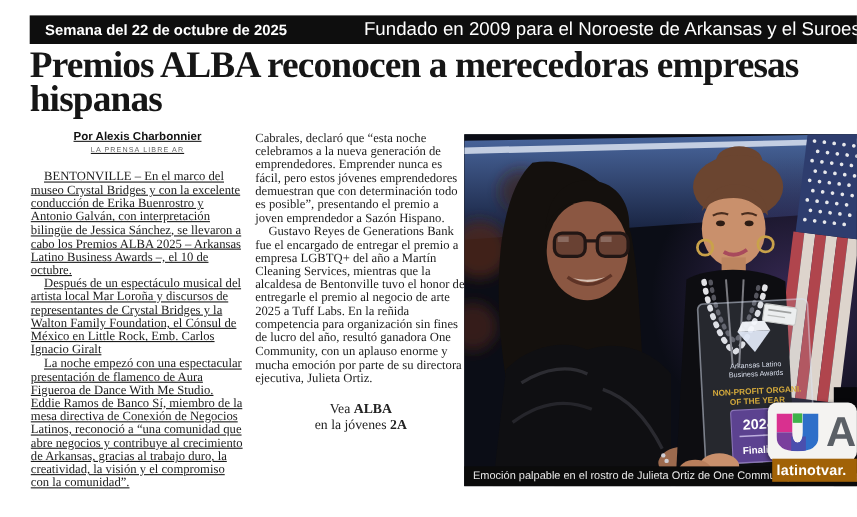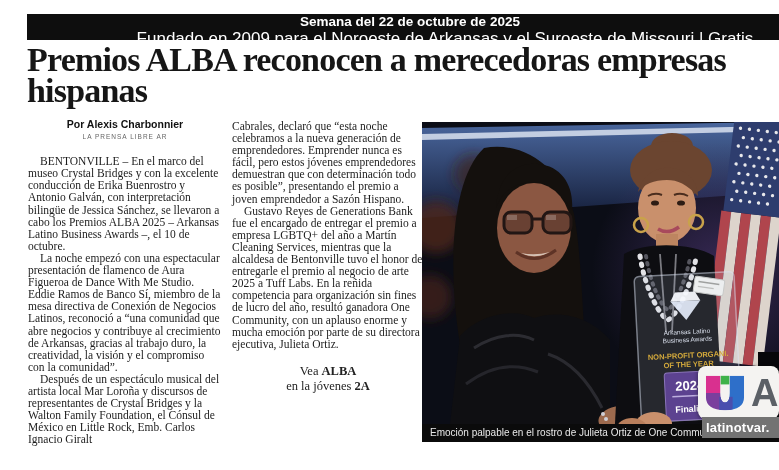--- a/index.html
+++ b/index.html
@@ -1,31 +1,31 @@
 <!DOCTYPE html>
 <html><head>
 <meta charset="utf-8">
 <style>
   html,body{margin:0;padding:0;background:#e9e9e9;}
   .page{position:relative;width:779px;height:470px;background:#ffffff;overflow:hidden;
         font-family:"Liberation Sans",sans-serif;}
   
   .topbar{position:absolute;left:27px;top:14px;width:752px;height:26px;background:#0e0e0e;
           display:flex;align-items:center;justify-content:space-between;overflow:hidden;
-          padding:0 0 0 14px;box-sizing:border-box;flex-direction:column;}
+          padding:0 0 0 14px;box-sizing:border-box;}
   .topbar .date{color:#fff;font-weight:bold;font-size:13.5px;white-space:nowrap;flex-shrink:0;}
   .topbar .founded{color:#fff;font-weight:normal;font-size:17px;white-space:nowrap;flex-shrink:0;margin-left:30px;padding-left:40px;}
   
   .headline{position:absolute;left:27px;top:44px;width:742px;margin:0;
             font-size:34px;line-height:31px;font-weight:bold;letter-spacing:-0.8px;color:#161616;font-family:Liberation Serif, serif;}
   
   .col{position:absolute;font-family:"Liberation Serif",serif;font-size:11.5px;line-height:12.1px;
        color:#1c1c1c;}
   .col p{margin:0;text-indent:12px;}
-  .col1{left:28px;top:118px;width:194px;}
+  .col1{left:28px;top:118px;width:194px;text-decoration:underline;}
   .col2{left:232px;top:120px;width:192px;}
   .col2 p.cont{text-indent:0;}
   .byline{text-align:center;font-family:"Liberation Sans",sans-serif;margin-bottom:12px;}
   .byline .by{font-weight:bold;font-size:10.5px;color:#111;}
   .byline .org{font-size:6.5px;letter-spacing:1px;color:#666;margin-top:1px;}
   .jump{margin-top:14px;text-align:center;font-family:Liberation Serif, serif;
         font-size:12.5px;line-height:15px;color:#222;text-indent:0;}
   .jump b{font-weight:bold;}
   
   .photo{position:absolute;left:422px;top:122px;width:357px;height:320px;margin:0;
@@ -34,21 +34,21 @@
   .caption{position:absolute;left:0;bottom:0;width:100%;height:18px;background:#0b0b0b;
            color:#e8e8e8;font-size:10px;line-height:18px;padding-left:8px;box-sizing:border-box;
            white-space:nowrap;overflow:hidden;}
   
   .uni-box{position:absolute;left:698px;top:366px;width:81px;height:53px;background:#f4f3f1;
            border-radius:8px;box-shadow:0 1px 4px rgba(0,0,0,.45);display:flex;align-items:center;
            overflow:hidden;z-index:3;}
   .uni-box svg{margin-left:6px;flex-shrink:0;}
   .partial-a{font-weight:bold;font-size:38px;color:#5b6066;margin-left:5px;line-height:1;}
   
-  .watermark{position:absolute;left:702px;top:417px;width:77px;height:21px;background:#737373;
+  .watermark{position:absolute;left:702px;top:417px;width:77px;height:21px;background:#a16207;
              color:#fff;font-weight:bold;font-size:13px;line-height:21px;padding-left:4px;
              box-sizing:border-box;letter-spacing:.2px;z-index:4;white-space:nowrap;overflow:hidden;}
 </style>
 </head>
 <body>
 
 <div class="page">
 
   <header class="topbar">
     <span class="date">Semana del 22 de octubre de 2025</span>
@@ -56,22 +56,22 @@
   </header>
 
   <h1 class="headline">Premios ALBA reconocen a merecedoras empresas hispanas</h1>
 
   <div class="col col1">
     <div class="byline">
       <div class="by">Por Alexis Charbonnier</div>
       <div class="org">LA PRENSA LIBRE AR</div>
     </div>
     <p>BENTONVILLE – En el marco del museo Crystal Bridges y con la excelente conducción de Erika Buenrostro y Antonio Galván, con interpretación bilingüe de Jessica Sánchez, se llevaron a cabo los Premios ALBA 2025 – Arkansas Latino Business Awards –, el 10 de octubre.</p>
+    <p>Después de un espectáculo musical del artista local Mar Loroña y discursos de representantes de Crystal Bridges y la Walton Family Foundation, el Cónsul de México en Little Rock, Emb. Carlos Ignacio Giralt</p>
     <p>La noche empezó con una espectacular presentación de flamenco de Aura Figueroa de Dance With Me Studio. Eddie Ramos de Banco Sí, miembro de la mesa directiva de Conexión de Negocios Latinos, reconoció a “una comunidad que abre negocios y contribuye al crecimiento de Arkansas, gracias al trabajo duro, la creatividad, la visión y el compromiso con la comunidad”.</p>
-    <p>Después de un espectáculo musical del artista local Mar Loroña y discursos de representantes de Crystal Bridges y la Walton Family Foundation, el Cónsul de México en Little Rock, Emb. Carlos Ignacio Giralt</p>
   </div>
 
   <div class="col col2">
     <p class="cont">Cabrales, declaró que “esta noche celebramos a la nueva generación de emprendedores. Emprender nunca es fácil, pero estos jóvenes emprendedores demuestran que con determinación todo es posible”, presentando el premio a joven emprendedor a Sazón Hispano.</p>
     <p>Gustavo Reyes de Generations Bank fue el encargado de entregar el premio a empresa LGBTQ+ del año a Martín Cleaning Services, mientras que la alcaldesa de Bentonville tuvo el honor de entregarle el premio al negocio de arte 2025 a Tuff Labs. En la reñida competencia para organización sin fines de lucro del año, resultó ganadora One Community, con un aplauso enorme y mucha emoción por parte de su directora ejecutiva, Julieta Ortiz.</p>
     <div class="jump">
       <span>Vea </span><b>ALBA</b><br>
       <span>en la jóvenes </span><b>2A</b>
     </div>
   </div>

